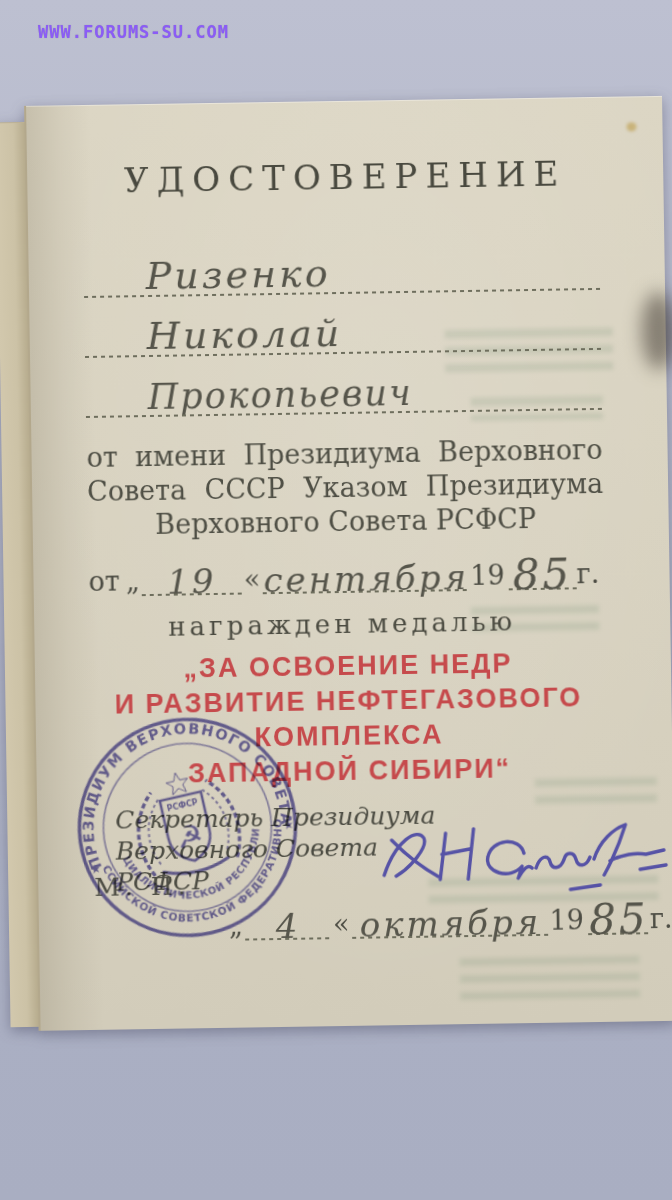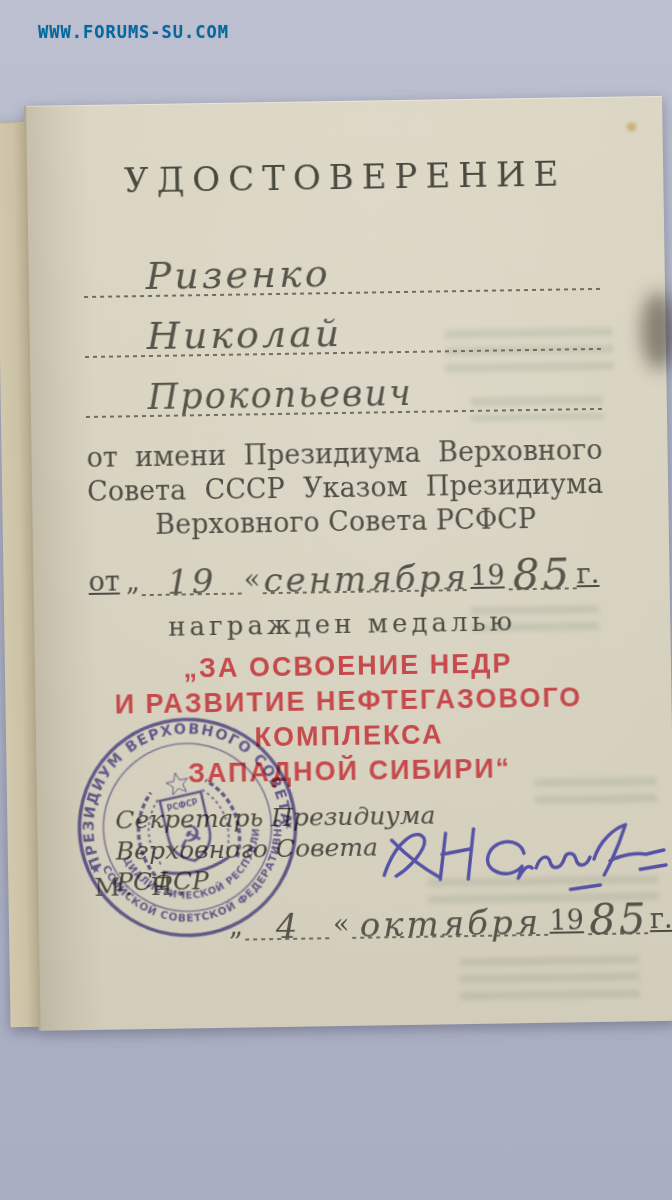--- a/index.html
+++ b/index.html
@@ -5,21 +5,21 @@
   html,body{margin:0;padding:0;}
   body{
     width:672px;height:1200px;overflow:hidden;position:relative;
     font-family:"DejaVu Serif", serif;
     background:linear-gradient(180deg,#bdc0d1 0%,#b4b8ca 35%,#abb0c4 70%,#a9aec2 100%);
   }
   .photo{position:absolute;inset:0;}
   .watermark{
     position:absolute;left:38px;top:22px;z-index:60;
     font-family:"DejaVu Sans Mono", monospace;font-weight:bold;font-size:17px;
-    color:#0369a1;letter-spacing:1px;text-shadow:0 0 1px rgba(120,120,140,.6);
+    color:#8b5cf6;letter-spacing:1px;text-shadow:0 0 1px rgba(120,120,140,.6);
   }
   
   .booklet{
     position:absolute;left:-4px;top:96px;width:672px;height:925px;
     transform:rotate(-0.9deg);transform-origin:660px 0px;
     filter:drop-shadow(0 4px 7px rgba(45,45,70,.38));
   }
   .spine{
     position:absolute;left:0;top:16px;bottom:4px;width:28px;
     background:linear-gradient(90deg,#d2c8ad 0%,#ccc2a6 60%,#b7ac8e 100%);
@@ -73,21 +73,21 @@
   .name-line .handwriting{position:absolute;left:62px;bottom:2px;font-size:38px;line-height:1;}
   .nl3 .handwriting{font-size:35px;letter-spacing:2px;}
   .decree{position:absolute;left:55px;top:336px;width:516px;font-size:27px;line-height:34px;color:#4f4f45;}
   .decree .just{text-align:justify;text-align-last:justify;}
   .decree .cent{text-align:center;}
   .dateline{
     position:absolute;display:flex;align-items:flex-end;color:#4d4d44;font-size:27px;line-height:1;
   }
   .dl1{left:55px;top:440px;height:52px;}
   .dl2{left:188px;top:782px;height:56px;}
-  .dateline .pr{padding:0 4px 2px 0;text-decoration:underline;}
+  .dateline .pr{padding:0 4px 2px 0;}
   .dateline .q{padding:0 2px 2px 2px;}
   .seg{
     display:flex;justify-content:center;align-items:flex-end;
     background:repeating-linear-gradient(90deg,#6e6e5d 0 4px,transparent 4px 8px);
     background-size:100% 2px;background-position:bottom;background-repeat:no-repeat;
   }
   .seg .hw{font-size:34px;line-height:.9;margin-bottom:-2px;}
   .seg .hw.big{font-size:42px;margin-bottom:-4px;}
   .s-day1{width:100px;} .s-mon1{width:208px;} .s-yr1{width:68px;}
   .s-day2{width:86px;} .s-mon2{width:198px;} .s-yr2{width:62px;}

